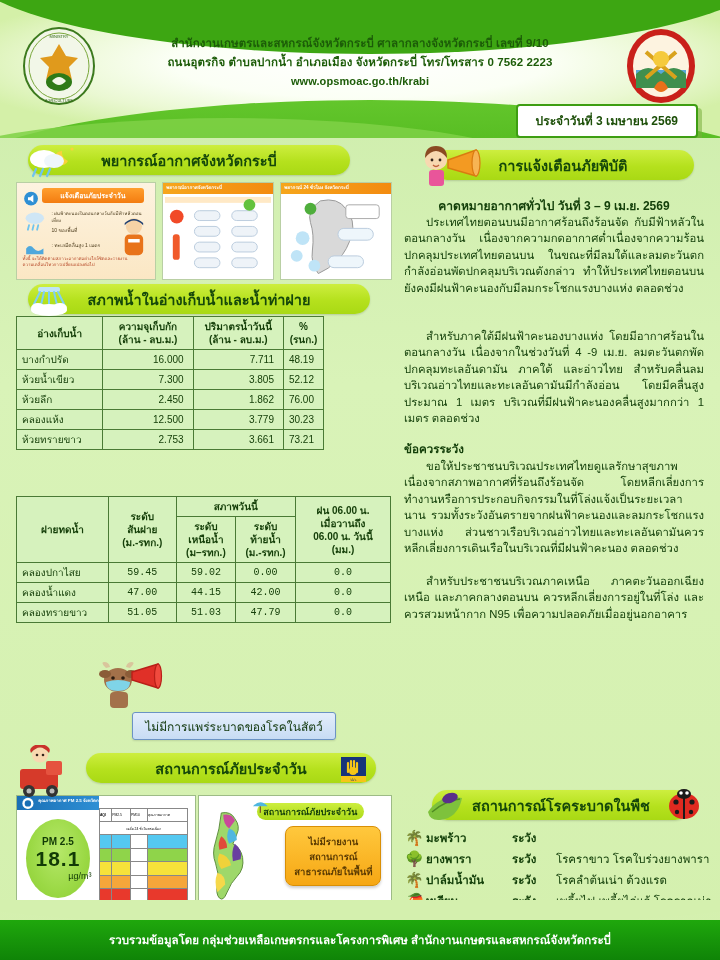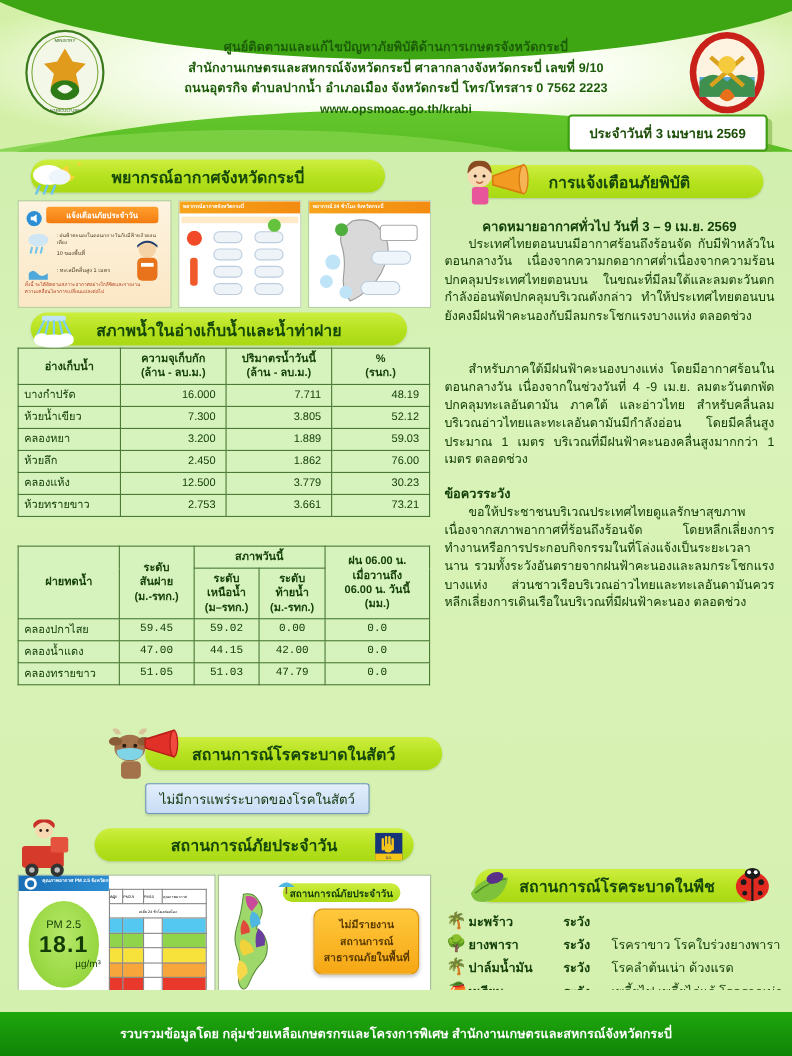--- a/index.html
+++ b/index.html
@@ -124,21 +124,21 @@
   .pmpanel { position:absolute; background:#ffffff; border:1px solid #9dbb86; }
   .pm-blue-head { position:absolute; left:0; top:0; width:46%; height:12%;
     background: linear-gradient(90deg,#1a6fb5,#2e8fd4); }
   .pm-oval {
     position:absolute; left:5%; top:20%; width:36%; height:68%;
     background: radial-gradient(ellipse at 50% 40%, #b6e86a 0%, #9bd945 60%, #8ccc33 100%);
     border-radius: 50%;
     display:flex; flex-direction:column; align-items:center; justify-content:center;
     color:#123b06;
   }
-  .pm-label { font-size: 10px; font-weight:normal; }
+  .pm-label { font-size: 10px; font-weight:bold; }
   .pm-value { font-size: 21px; font-weight:bold; letter-spacing:1px; }
   .pm-unit { font-size: 9px; padding-left: 44px; }
   .aqi-tbl { position:absolute; right:4%; top:10%; width:50%; height:82%;
              border-collapse:collapse; font-size:3.4px; }
   .aqi-tbl td { border:.5px solid #888; height: 8px; }
 
   
   .mappanel { position:absolute; background:#ffffff; border:1px solid #9dbb86; }
   .orange-box {
     position:absolute; right:5%; top:26%; width:50%; height:52%;
@@ -205,21 +205,20 @@
       <ellipse cx="37" cy="40" rx="34" ry="37" fill="#c9201a"></ellipse>
       <ellipse cx="37" cy="40" rx="28" ry="31" fill="#fdf3e0"></ellipse>
       <rect x="12" y="44" width="50" height="18" fill="#5aa8d8"></rect>
       <path d="M12 48 q12 -12 25 0 q13 -12 25 0 v14 H12 Z" fill="#3f8f4e"></path>
       <path d="M22 26 l30 26 M52 26 l-30 26" stroke="#d9a21c" stroke-width="4"></path>
       <circle cx="37" cy="33" r="8" fill="#f5ca3c"></circle>
       <path d="M30 62 q7 -14 14 0 q-7 8 -14 0Z" fill="#e8701a"></path>
     </svg>
 
     <div class="hdr-text">
-      <div>ศูนย์ติดตามและแก้ไขปัญหาภัยพิบัติด้านการเกษตรจังหวัดกระบี่</div>
       <div>สำนักงานเกษตรและสหกรณ์จังหวัดกระบี่ ศาลากลางจังหวัดกระบี่ เลขที่ 9/10</div>
       <div>ถนนอุตรกิจ ตำบลปากน้ำ อำเภอเมือง จังหวัดกระบี่  โทร/โทรสาร 0 7562 2223</div>
       <div class="hdr-url">www.opsmoac.go.th/krabi</div>
     </div>
 
     <div class="date-badge">ประจำวันที่ 3 เมษายน 2569</div>
   </div>
 
   <div class="pill" style="left:28px; top:145px; width:322px;">
     <span>พยากรณ์อากาศจังหวัดกระบี่</span>
@@ -296,21 +295,21 @@
     <span>สภาพน้ำในอ่างเก็บน้ำและน้ำท่าฝาย</span>
   </div>
   <svg style="position:absolute; left:22px; top:283px; width:54px; height:34px; z-index:4;" viewBox="0 0 54 34">
     <rect x="16" y="4" width="22" height="5" rx="2" fill="#bfe4f7"></rect>
     <path d="M18 9 l-6 12 M22 9 l-3 13 M27 9 v14 M32 9 l3 13 M36 9 l6 12" stroke="#7fd0f0" stroke-width="2" stroke-linecap="round"></path>
     <ellipse cx="27" cy="27" rx="18" ry="6" fill="#ffffff"></ellipse>
     <ellipse cx="16" cy="25" rx="7" ry="5" fill="#ffffff"></ellipse>
     <ellipse cx="38" cy="25" rx="7" ry="5" fill="#ffffff"></ellipse>
   </svg>
 
-  <table class="wtable" style="left:16px; top:316px; width:375px;padding-left:30px;">
+  <table class="wtable" style="left:16px; top:316px; width:308px;padding-left:30px;">
     <thead>
       <tr>
         <th style="width:93px">
           <div>อ่างเก็บน้ำ</div>
         </th>
         <th style="width:96px">
           <div>ความจุเก็บกัก</div>
           <div>(ล้าน - ลบ.ม.)</div>
         </th>
         <th style="width:96px">
@@ -328,26 +327,20 @@
           <td class="name">บางกำปรัด</td>
           <td class="num">16.000</td>
           <td class="num">7.711</td>
           <td class="num">48.19</td>
         </tr>
         <tr>
           <td class="name">ห้วยน้ำเขียว</td>
           <td class="num">7.300</td>
           <td class="num">3.805</td>
           <td class="num">52.12</td>
-        </tr>
-        <tr>
-          <td class="name">คลองหยา</td>
-          <td class="num">3.200</td>
-          <td class="num">1.889</td>
-          <td class="num">59.03</td>
         </tr>
         <tr>
           <td class="name">ห้วยลึก</td>
           <td class="num">2.450</td>
           <td class="num">1.862</td>
           <td class="num">76.00</td>
         </tr>
         <tr>
           <td class="name">คลองแห้ง</td>
           <td class="num">12.500</td>
@@ -430,24 +423,22 @@
     <rect x="9" y="24" width="15" height="16" rx="3" fill="#e9559a"></rect>
     <path d="M28 14 L56 4 L56 30 L28 22 Z" fill="#f39a22" stroke="#d97a10" stroke-width="1.5"></path>
     <ellipse cx="56" cy="17" rx="4" ry="13" fill="#f7b454" stroke="#d97a10" stroke-width="1.2"></ellipse>
   </svg>
 
   <div class="warn-head" style="left:404px; top:196px;">คาดหมายอากาศทั่วไป วันที่ 3 – 9 เม.ย. 2569</div>
   <div class="warn-body" style="left:404px; top:214px;">ประเทศไทยตอนบนมีอากาศร้อนถึงร้อนจัด กับมีฟ้าหลัวในตอนกลางวัน เนื่องจากความกดอากาศต่ำเนื่องจากความร้อนปกคลุมประเทศไทยตอนบน ในขณะที่มีลมใต้และลมตะวันตกกำลังอ่อนพัดปกคลุมบริเวณดังกล่าว ทำให้ประเทศไทยตอนบนยังคงมีฝนฟ้าคะนองกับมีลมกระโชกแรงบางแห่ง ตลอดช่วง</div>
   <div class="warn-body" style="left:404px; top:328px;">สำหรับภาคใต้มีฝนฟ้าคะนองบางแห่ง โดยมีอากาศร้อนในตอนกลางวัน เนื่องจากในช่วงวันที่ 4 -9 เม.ย. ลมตะวันตกพัดปกคลุมทะเลอันดามัน ภาคใต้ และอ่าวไทย สำหรับคลื่นลมบริเวณอ่าวไทยและทะเลอันดามันมีกำลังอ่อน โดยมีคลื่นสูงประมาณ 1 เมตร บริเวณที่มีฝนฟ้าคะนองคลื่นสูงมากกว่า 1 เมตร ตลอดช่วง</div>
   <div class="warn-sub" style="left:404px; top:440px;">ข้อควรระวัง</div>
   <div class="warn-body" style="left:404px; top:458px;">ขอให้ประชาชนบริเวณประเทศไทยดูแลรักษาสุขภาพเนื่องจากสภาพอากาศที่ร้อนถึงร้อนจัด โดยหลีกเลี่ยงการทำงานหรือการประกอบกิจกรรมในที่โล่งแจ้งเป็นระยะเวลานาน รวมทั้งระวังอันตรายจากฝนฟ้าคะนองและลมกระโชกแรงบางแห่ง ส่วนชาวเรือบริเวณอ่าวไทยและทะเลอันดามันควรหลีกเลี่ยงการเดินเรือในบริเวณที่มีฝนฟ้าคะนอง ตลอดช่วง</div>
-
-  <div class="pill" style="left:132px; top:670px; width:270px;">
-    <span>สถานการณ์โรคระบาดในสัตว์</span>
-  </div>
+  <div class="warn-body" style="left:404px; top:573px;">สำหรับประชาชนบริเวณภาคเหนือ ภาคตะวันออกเฉียงเหนือ และภาคกลางตอนบน ควรหลีกเลี่ยงการอยู่ในที่โล่ง และควรสวมหน้ากาก N95 เพื่อความปลอดภัยเมื่ออยู่นอกอาคาร</div>
+
   <svg style="position:absolute; left:96px; top:662px; width:72px; height:50px; z-index:4;" viewBox="0 0 72 50">
     <ellipse cx="22" cy="18" rx="14" ry="12" fill="#a3714a"></ellipse>
     <ellipse cx="9" cy="12" rx="6" ry="4" fill="#8a5c38"></ellipse>
     <ellipse cx="35" cy="12" rx="6" ry="4" fill="#8a5c38"></ellipse>
     <path d="M10 6 q-6 -6 -2 -6 q5 0 6 5Z" fill="#d9c59c"></path>
     <path d="M34 6 q6 -6 2 -6 q-5 0 -6 5Z" fill="#d9c59c"></path>
     <circle cx="17" cy="16" r="1.8" fill="#2b1c10"></circle>
       <circle cx="27" cy="16" r="1.8" fill="#2b1c10"></circle>
     <path d="M10 20 q12 -4 24 0 q0 9 -12 9 q-12 0 -12 -9Z" fill="#7fd4e8"></path>
     <rect x="14" y="30" width="18" height="16" rx="4" fill="#a3714a"></rect>

